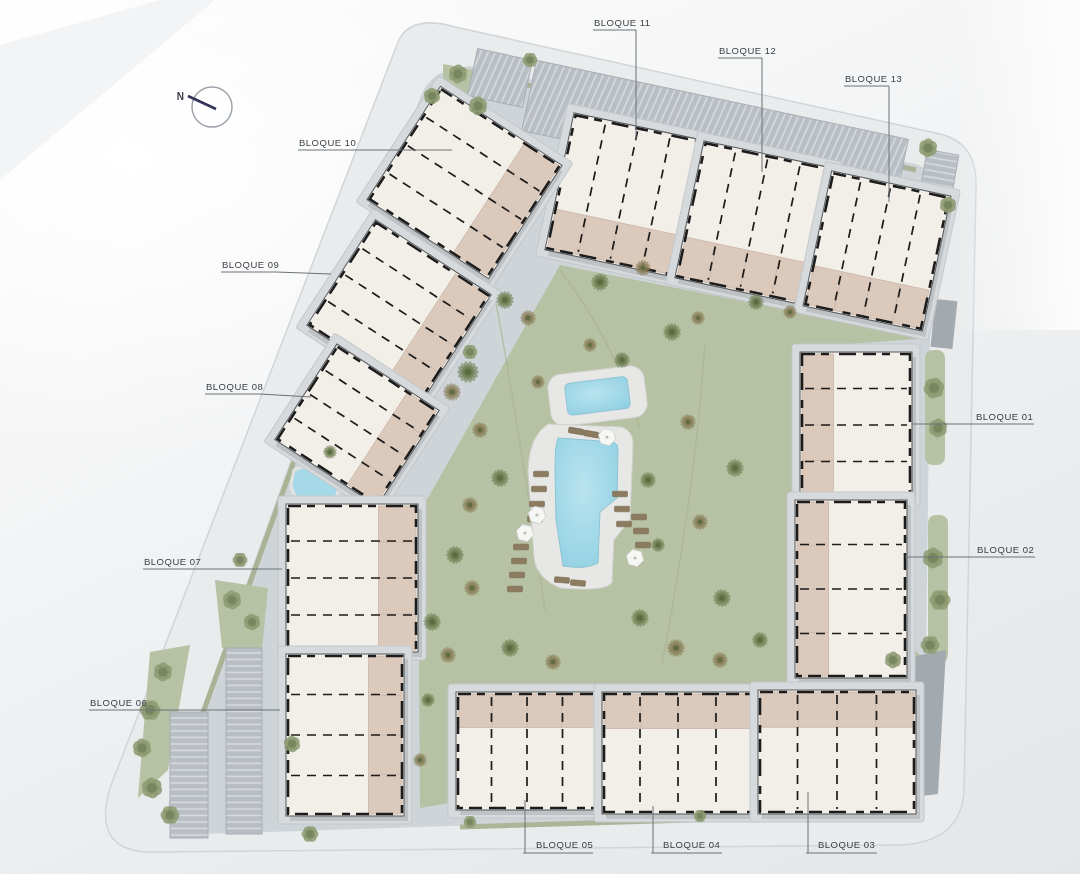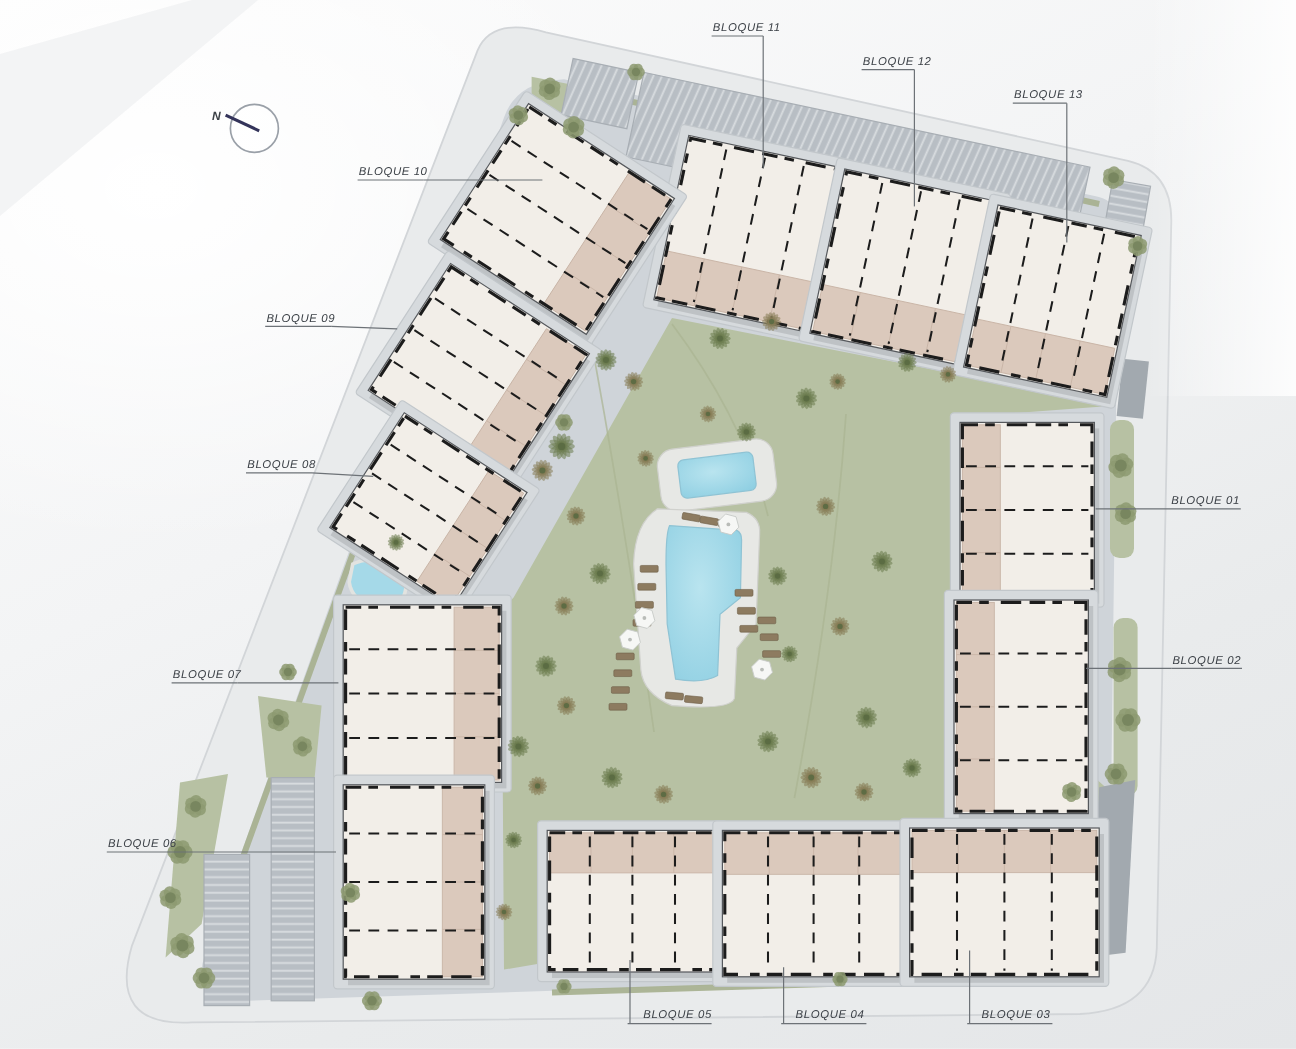--- a/index.html
+++ b/index.html
@@ -3,21 +3,21 @@
 <meta charset="utf-8">
 <style>
   html,body{margin:0;padding:0;}
   body{
     width:1080px;height:874px;overflow:hidden;
     font-family:"Liberation Sans", sans-serif;
     background:
       radial-gradient(ellipse 700px 500px at 12% 18%, #ffffff 0%, rgba(255,255,255,0) 60%),
       linear-gradient(155deg,#fdfdfd 0%,#f3f4f5 40%,#e9ebec 72%,#e4e6e8 100%);
   }
-  #stage{position:relative;width:913px;height:874px;font-style:italic;}
+  #stage{position:relative;width:913px;height:874px;}
   svg{position:absolute;inset:0;}
   text{font-family:"Liberation Sans", sans-serif;}
 </style>
 </head>
 <body>
 
 <div id="stage">
 <svg id="plan" viewBox="0 0 1080 874" width="1080" height="874">
   <defs>
     <pattern id="pkV" width="6.5" height="6.5" patternUnits="userSpaceOnUse">

